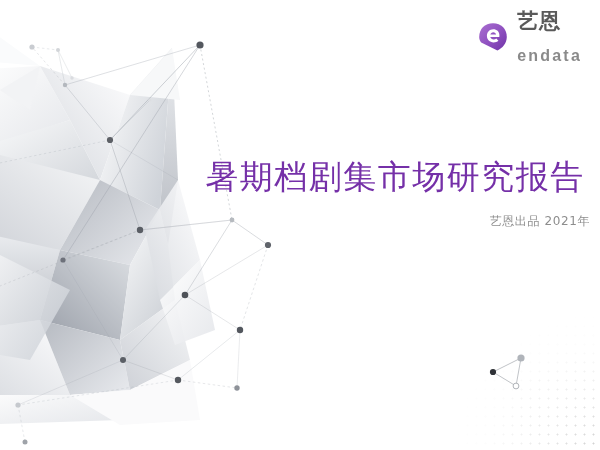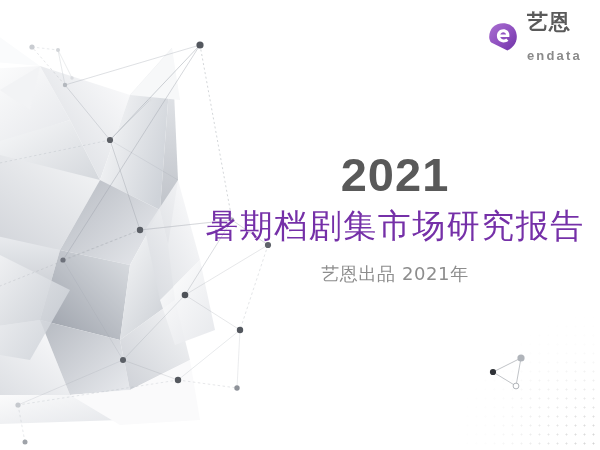--- a/index.html
+++ b/index.html
@@ -46,21 +46,21 @@
     line-height: 1;
   }
   #logo-cn {
     font-size: 21px;
     font-weight: 700;
     color: #5a5a5a;
     letter-spacing: 1px;
     font-family: "DejaVu Sans", "Liberation Sans", sans-serif;
   }
   #logo-en {
-    font-size: 13px;
+    font-size: 16px;
     font-weight: 700;
     color: #8a8a8a;
     letter-spacing: 2.2px;
     margin-top: 16px;
     font-family: "Liberation Sans", sans-serif;
   }
 
   
   #title-block {
     position: absolute;
@@ -81,25 +81,26 @@
     margin-top: 8px;
     font-size: 33px;
     font-weight: 400;
     color: #7530a8;
     letter-spacing: 1.5px;
     line-height: 1.18;
     font-family: "DejaVu Sans", "Liberation Sans", sans-serif;
   }
   #sub-title {
     margin-top: 16px;
-    font-size: 18px;
+    font-size: 12px;
     font-weight: 400;
     color: #8d8d8d;
     letter-spacing: 0.6px;
     font-family: "DejaVu Sans", "Liberation Sans", sans-serif;
+    text-align: right;
   }
 
   
   #dot-grid {
     position: absolute;
     right: 0;
     bottom: 0;
     width: 200px;
     height: 200px;
     background-image: radial-gradient(#9a9a9a 0.9px, transparent 1.1px);
@@ -257,18 +258,17 @@
         <path d="M23.4 14.9 C23.4 11.6 20.8 9.2 17.3 9.2 C13.6 9.2 10.9 12.0 10.9 15.8 C10.9 19.7 13.7 22.4 17.6 22.4 C19.6 22.4 21.2 21.8 22.4 20.7 L20.3 18.4 C19.6 19.0 18.7 19.4 17.7 19.4 C16.0 19.4 14.7 18.5 14.3 17.0 L23.3 17.0 C23.4 16.5 23.4 15.7 23.4 14.9 Z M14.3 14.6 C14.6 13.2 15.8 12.2 17.3 12.2 C18.8 12.2 19.9 13.2 20.1 14.6 Z" fill="#ffffff"></path>
       </svg>
     </span>
     <span id="logo-word">
       <span id="logo-cn">艺恩</span>
       <span id="logo-en">endata</span>
     </span>
   </div>
 
   <div id="title-block">
-    <div id="year">2021</div>
     <div id="main-title">暑期档剧集市场研究报告</div>
     <div id="sub-title">艺恩出品 2021年</div>
   </div>
 
 </div>
 
 </body></html>

